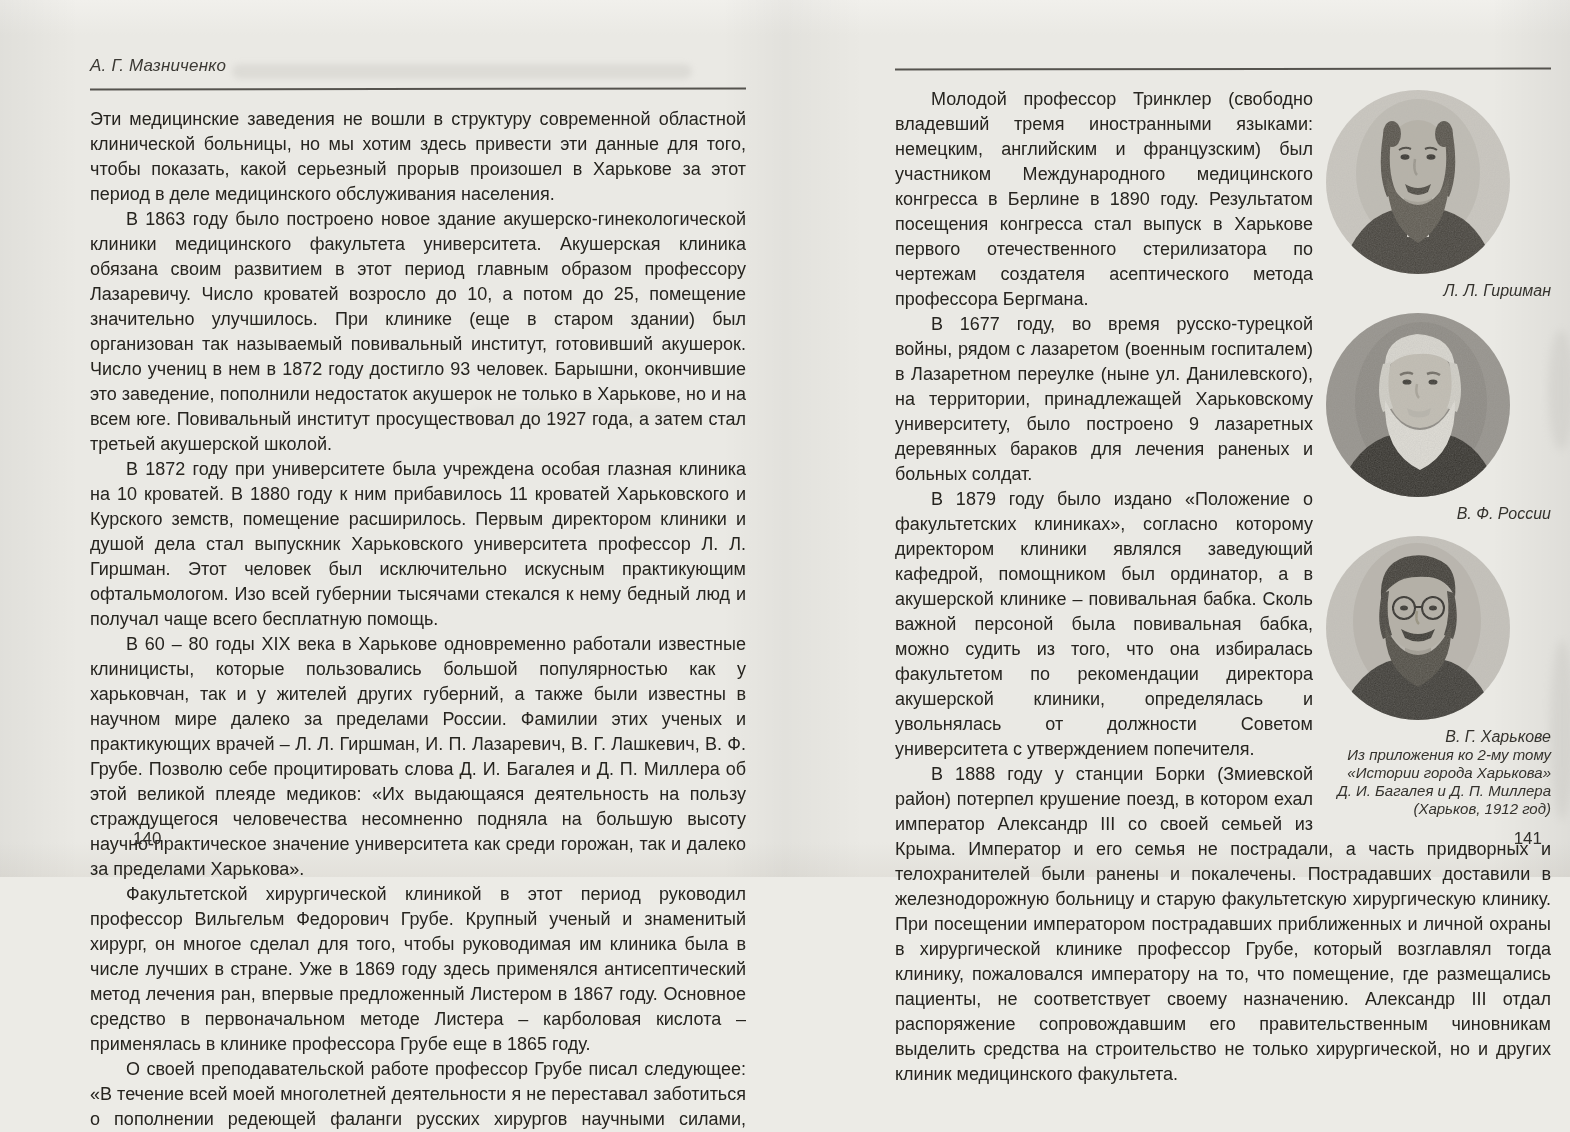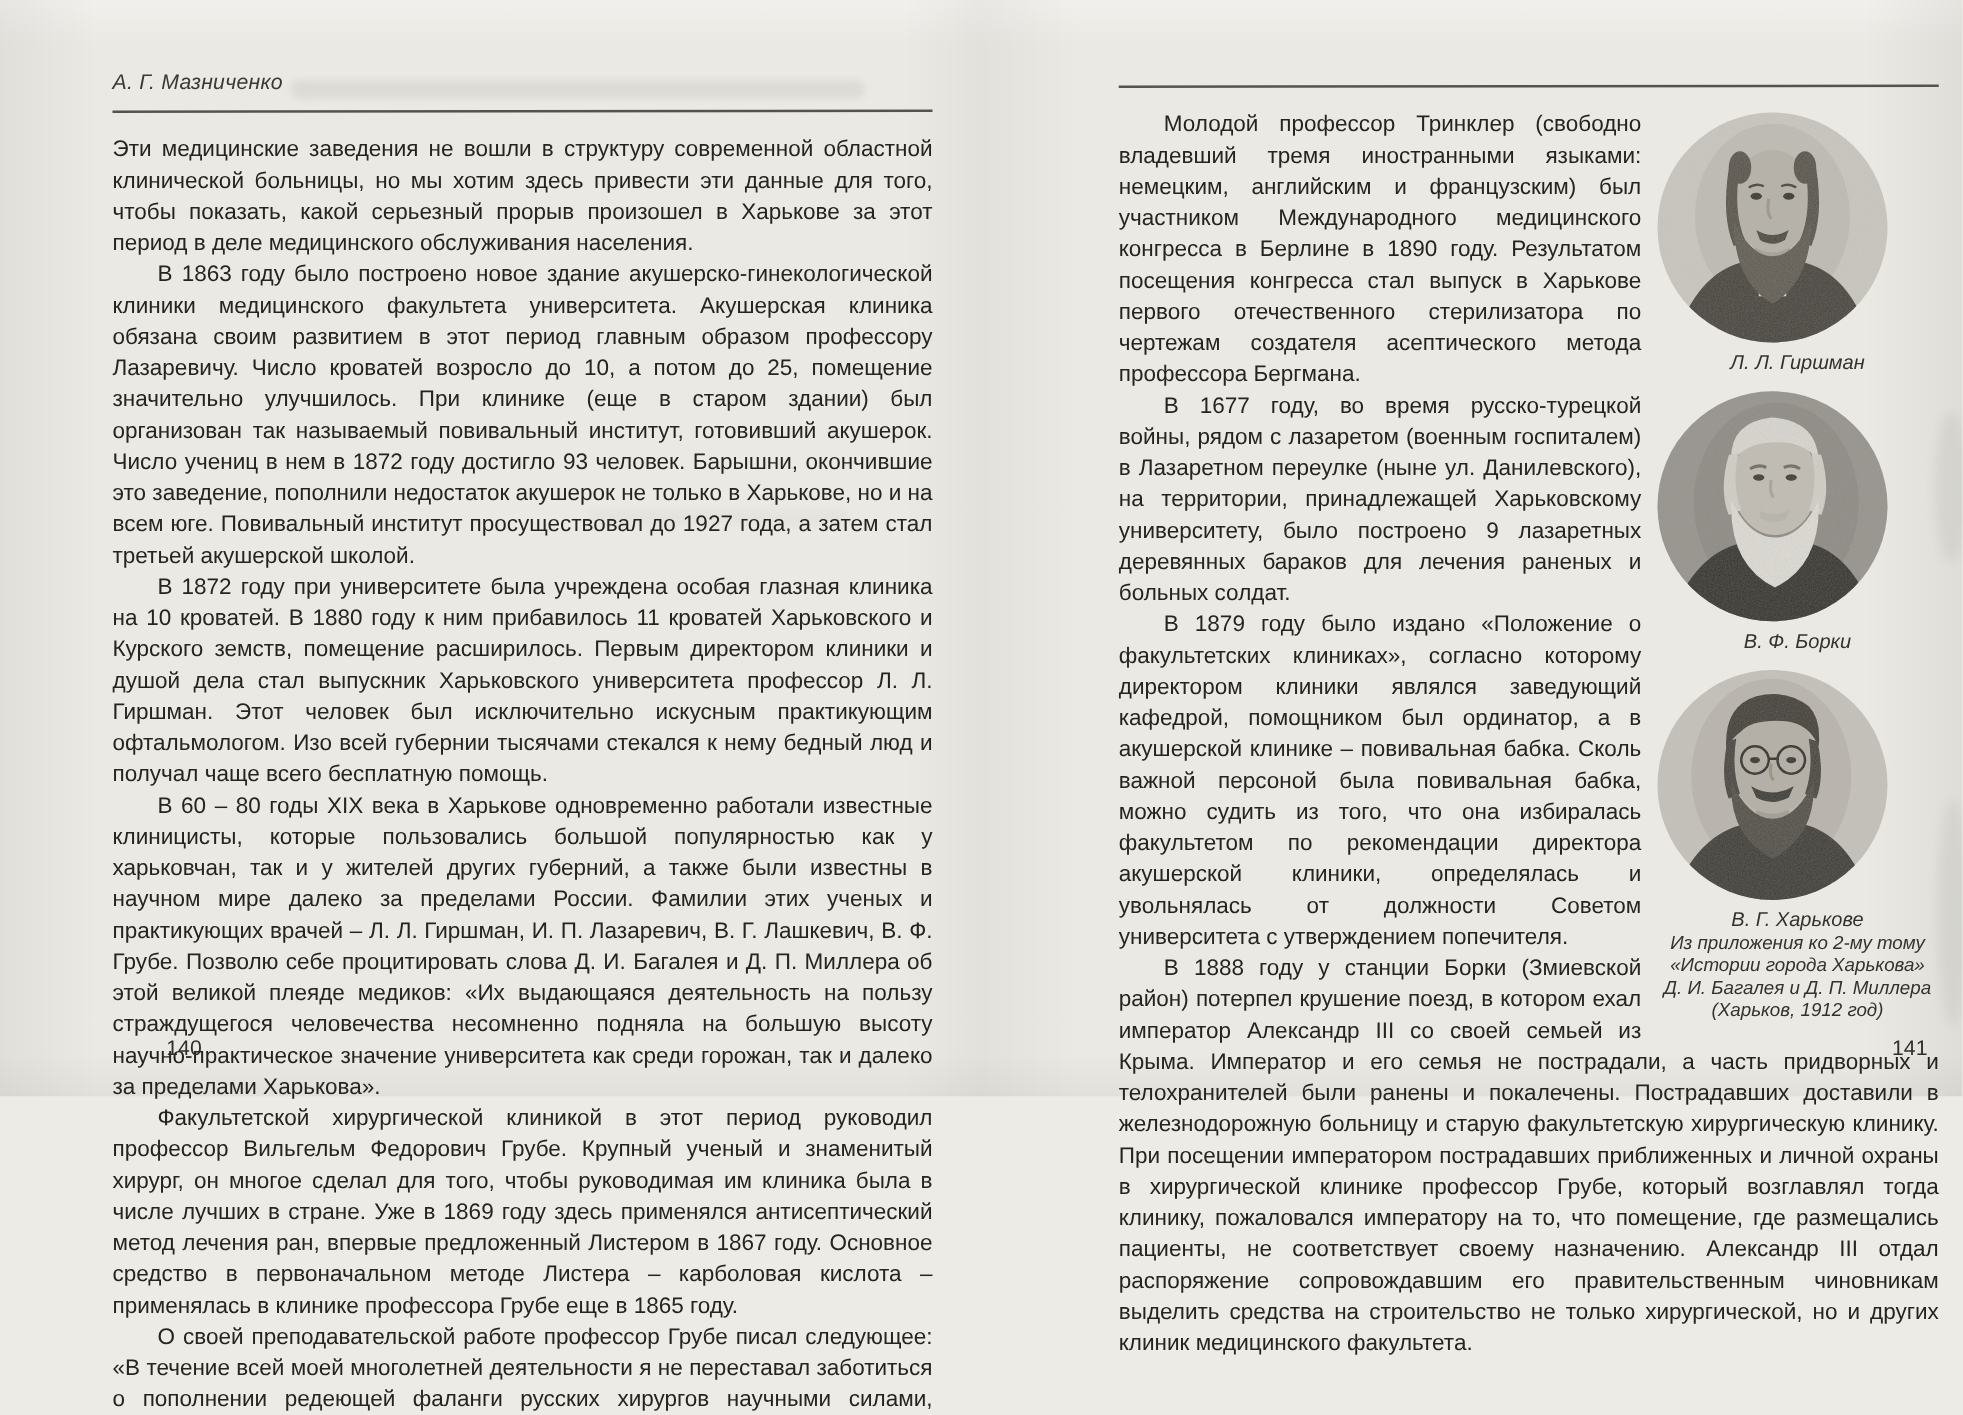--- a/index.html
+++ b/index.html
@@ -23,21 +23,21 @@
   .right .content{left:110px;width:656px;}
   .running-head{font-style:italic;font-size:17px;line-height:20px;color:#3b3934;letter-spacing:.2px;white-space:nowrap;}
   .right .running-head{text-align:right;}
   .rule{height:0;border-top:2px solid #55534e;margin-top:12px;transform:rotate(-.08deg);}
   .body-text{margin-top:17px;font-size:18px;line-height:25px;text-align:justify;hyphens:auto;-webkit-hyphens:auto;}
   .body-text p{margin:0;}
   .body-text p.indent{text-indent:36px;}
   .photo-rail{float:right;width:226px;margin-left:12px;margin-top:2px;text-align:left;}
   .portrait{margin-bottom:12px;}
   .portrait svg{display:block;}
-  .cap{font-style:italic;font-size:16px;line-height:19px;margin-top:6px;color:#34322d;text-align:center;}
+  .cap{font-style:italic;font-size:16px;line-height:19px;margin-top:6px;color:#34322d;text-align:right;}
   .cap.small{font-size:15px;line-height:18px;margin-top:0;}
   .page-num{position:absolute;bottom:28px;font-size:17px;color:#302e29;padding-left:35px;}
   .left .page-num{left:98px;}
   .right .page-num{right:28px;}
   .artifact{position:absolute;pointer-events:none;}
   .ghost-band{background:#b6b4af;opacity:.26;filter:blur(3px);border-radius:8px;}
   .edge-smudge{background:#a8a6a1;opacity:.18;filter:blur(4px);border-radius:50%;}
 </style>
 </head>
 <body>
@@ -129,21 +129,21 @@
                 <ellipse cx="82" cy="70" rx="4.5" ry="2.6" fill="#3a3832"></ellipse>
                 <ellipse cx="108" cy="70" rx="4.5" ry="2.6" fill="#3a3832"></ellipse>
                 <path d="M75,63 q7,-4 13,-1" stroke="#6e6a62" stroke-width="2.5" fill="none"></path>
                 <path d="M102,62 q7,-3 13,1" stroke="#6e6a62" stroke-width="2.5" fill="none"></path>
                 <path d="M92,72 q-2,10 2,14" stroke="#a8a499" stroke-width="2.5" fill="none"></path>
                 <path d="M60,88 Q58,140 95,158 Q132,140 130,88 Q116,118 95,118 Q74,118 60,88 Z" fill="#e0ded7"></path>
                 <path d="M82,96 q12,7 24,0 l-2,7 q-10,5 -20,0 Z" fill="#b9b6ad"></path>
                 <rect width="186" height="186" filter="url(#n2)"></rect>
               </g>
             </svg>
-            <div class="cap">В. Ф. Борки</div>
+            <div class="cap">В. Ф. России</div>
           </div>
 
           <div class="portrait">
             <svg width="186" height="186" viewBox="0 0 186 186">
               <defs>
                 <clipPath id="c3">
                     <circle cx="93" cy="93" r="92"></circle>
                   </clipPath>
                 <filter id="n3">
                     <feTurbulence type="fractalNoise" baseFrequency="0.85" numOctaves="2"></feTurbulence>

